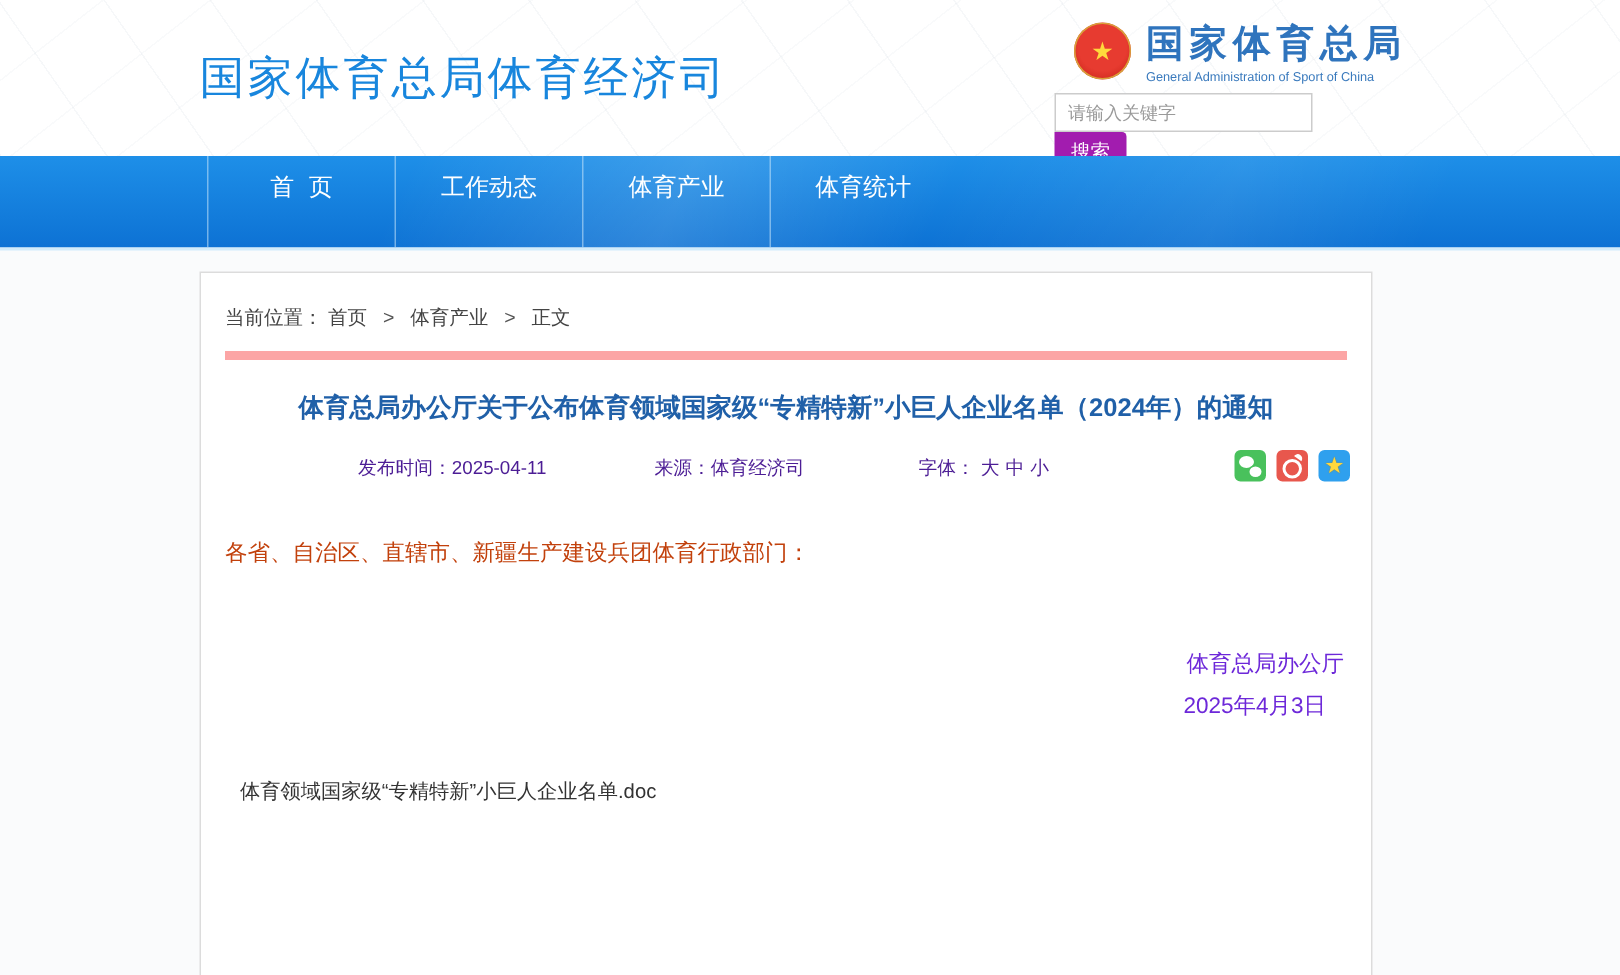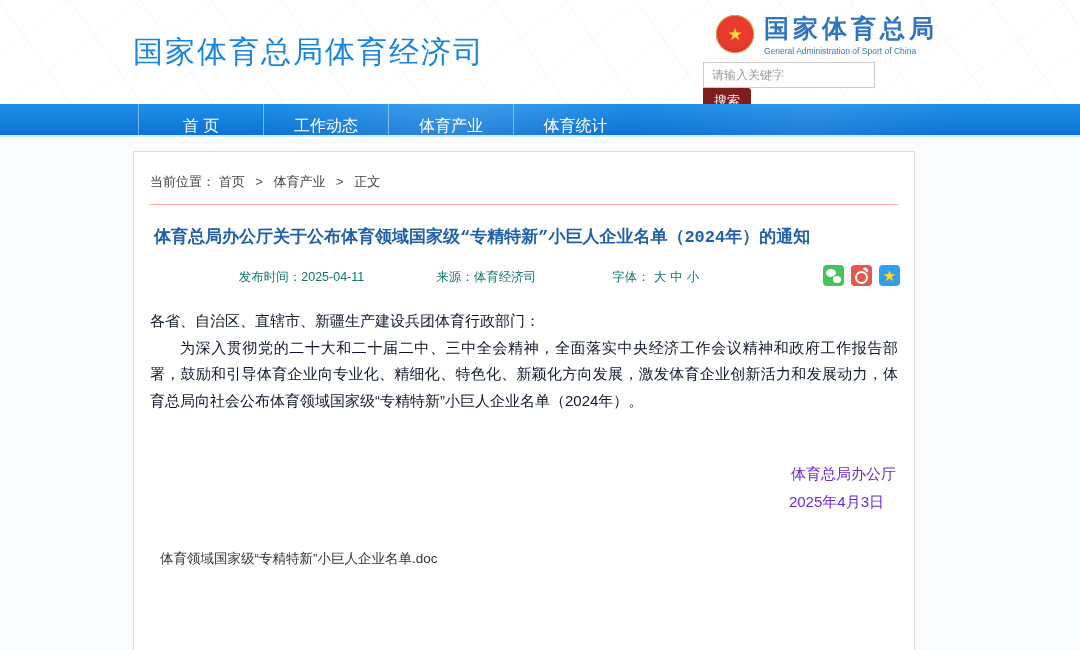--- a/index.html
+++ b/index.html
@@ -20,65 +20,65 @@
     display:flex; align-items:center; justify-content:center;
     box-shadow:0 0 0 1px #d8a13a inset; }
   .emblem .star { color:#ffd93c; font-size:17px; line-height:1; }
   .logo-text { margin-left:10px; }
   .logo-title { font-size:25px; font-weight:bold; color:#2f74bd; letter-spacing:4px; }
   .logo-sub { font-size:8.5px; color:#3a7abd; margin-top:1px; }
   .search-row { position:absolute; left:703px; top:62px; display:flex;flex-direction:column; }
   .search-input { width:172px; height:26px; border:1px solid #cccccc; padding:0 8px;
     font-size:12px; color:#333; outline:none; font-family:inherit; }
   .search-input::placeholder { color:#9a9a9a; }
-  .search-btn { width:48px; height:26px; border:none; background:#7f1d1d; color:#fff;
+  .search-btn { width:48px; height:26px; border:none; background:#a21caf; color:#fff;
     font-size:13px; border-radius:0 3px 3px 0; cursor:pointer; font-family:inherit; }
 
   
-  .nav { position:relative; height:33px; overflow:hidden;
+  .nav { position:relative; height:63px; overflow:hidden;
     background:linear-gradient(180deg,#1e8fe8 0%, #0d72d4 100%);
-    border-bottom:2px solid #d2ecfb; }
+    border-bottom:2px solid #d2ecfb;font-family:Liberation Mono, monospace; }
   .nav::after { content:""; position:absolute; inset:0; pointer-events:none;
     background:linear-gradient(115deg, transparent 25%, rgba(255,255,255,0.14) 42%,
       transparent 58%, rgba(255,255,255,0.08) 75%, transparent 88%); }
   .nav ul { list-style:none; display:flex; margin-left:138px; height:100%; position:relative; z-index:1; }
   .nav li { width:125px; text-align:center; line-height:44px; font-size:16px; color:#ffffff;
     border-left:1px solid rgba(200,230,250,0.55); cursor:pointer; }
   .nav li:last-child { border-right:1px solid rgba(200,230,250,0.0); }
 
   
   .main { padding-top:14px; }
   .panel { margin-left:133px; width:782px; height:560px; background:#ffffff;
     border:1px solid #dcdcdc; }
   .breadcrumb { margin:0 16px; padding:21px 0 13px; font-size:13px; color:#444;
-    border-bottom:1px solid #fca5a5; }
+    border-bottom:6px solid #fca5a5; }
   .breadcrumb .crumb-link { cursor:pointer; }
   .breadcrumb .sep { margin:0 7px; color:#555; }
-  .article-title { margin:20px 20px 0; font-size:17px; font-weight:bold;
-    color:#2060a8;font-family:Liberation Mono, monospace; }
+  .article-title { margin:20px 20px 0; text-align:center; font-size:17px; font-weight:bold;
+    color:#2060a8; }
   .meta-row { position:relative; margin-top:17px; height:24px; }
   .meta-center { display:flex; justify-content:center; gap:72px; padding-right:110px;
-    font-size:12.5px; color:#0f766e; line-height:24px; }
+    font-size:12.5px; color:#4c1d95; line-height:24px; }
   .font-sizes span { margin-left:4px; cursor:pointer; }
   .share { position:absolute; right:14px; top:0; display:flex; gap:7px; }
   .share-icon { width:21px; height:21px; border-radius:4px; position:relative; cursor:pointer; }
   .share-icon.wechat { background:#49c15c; }
   .share-icon.wechat::before { content:""; position:absolute; left:3px; top:4px; width:10px;
     height:8px; border-radius:50%; background:#fff; }
   .share-icon.wechat::after { content:""; position:absolute; right:3px; bottom:3px; width:8px;
     height:7px; border-radius:50%; background:#fff; box-shadow:0 0 0 1px #49c15c; }
   .share-icon.weibo { background:#e8574d; }
   .share-icon.weibo::before { content:""; position:absolute; left:4px; top:6px; width:9px;
     height:9px; border:2px solid #fff; border-radius:50%; }
   .share-icon.weibo::after { content:""; position:absolute; right:3px; top:3px; width:6px;
     height:3px; border-radius:3px 3px 0 0; background:#fff; transform:rotate(35deg); }
   .share-icon.qzone { background:#2fa0ee; display:flex; align-items:center; justify-content:center; }
   .share-icon.qzone .star { color:#ffd83d; font-size:15px; line-height:1; text-shadow:0 0 1px #b8860b; }
 
-  .body-text { margin:19px 16px 0; font-size:15px; line-height:26.6px; color:#0f172a; text-align:justify; }
+  .body-text { margin:32px 16px 0; font-size:15px; line-height:26.6px; color:#c2410c; text-align:justify; }
   .body-text p.indent { text-indent:2em; }
   .signature { margin:46px 18px 0 16px; text-align:right; font-size:15px; color:#6d28d9; line-height:28px; }
   .signature .sig-date { padding-right:12px; }
   .attachment { margin:34px 16px 0 26px; font-size:13.5px; color:#333; cursor:pointer; }
 </style>
 </head>
 <body>
 
 <div class="header">
   <div class="site-title">国家体育总局体育经济司</div>
@@ -132,21 +132,20 @@
         <div class="share-icon wechat"></div>
         <div class="share-icon weibo"></div>
         <div class="share-icon qzone">
             <span class="star">★</span>
           </div>
       </div>
     </div>
 
     <div class="body-text">
       <p>各省、自治区、直辖市、新疆生产建设兵团体育行政部门：</p>
-      <p class="indent">为深入贯彻党的二十大和二十届二中、三中全会精神，全面落实中央经济工作会议精神和政府工作报告部署，鼓励和引导体育企业向专业化、精细化、特色化、新颖化方向发展，激发体育企业创新活力和发展动力，体育总局向社会公布体育领域国家级“专精特新”小巨人企业名单（2024年）。</p>
     </div>
 
     <div class="signature">
       <div>体育总局办公厅</div>
       <div class="sig-date">2025年4月3日</div>
     </div>
 
     <div class="attachment">体育领域国家级“专精特新”小巨人企业名单.doc</div>
 
   </div>

